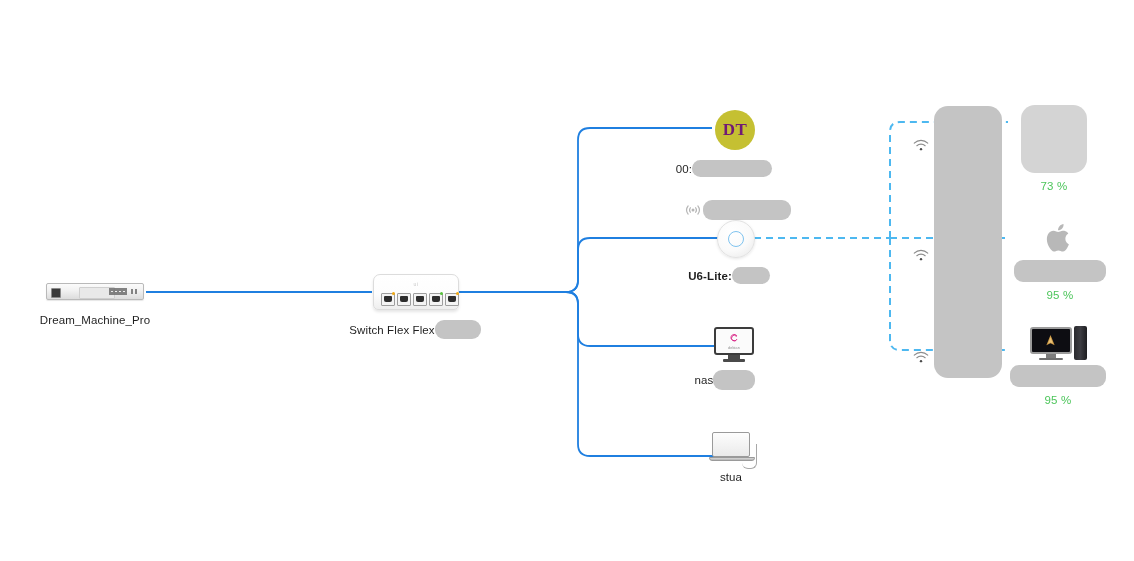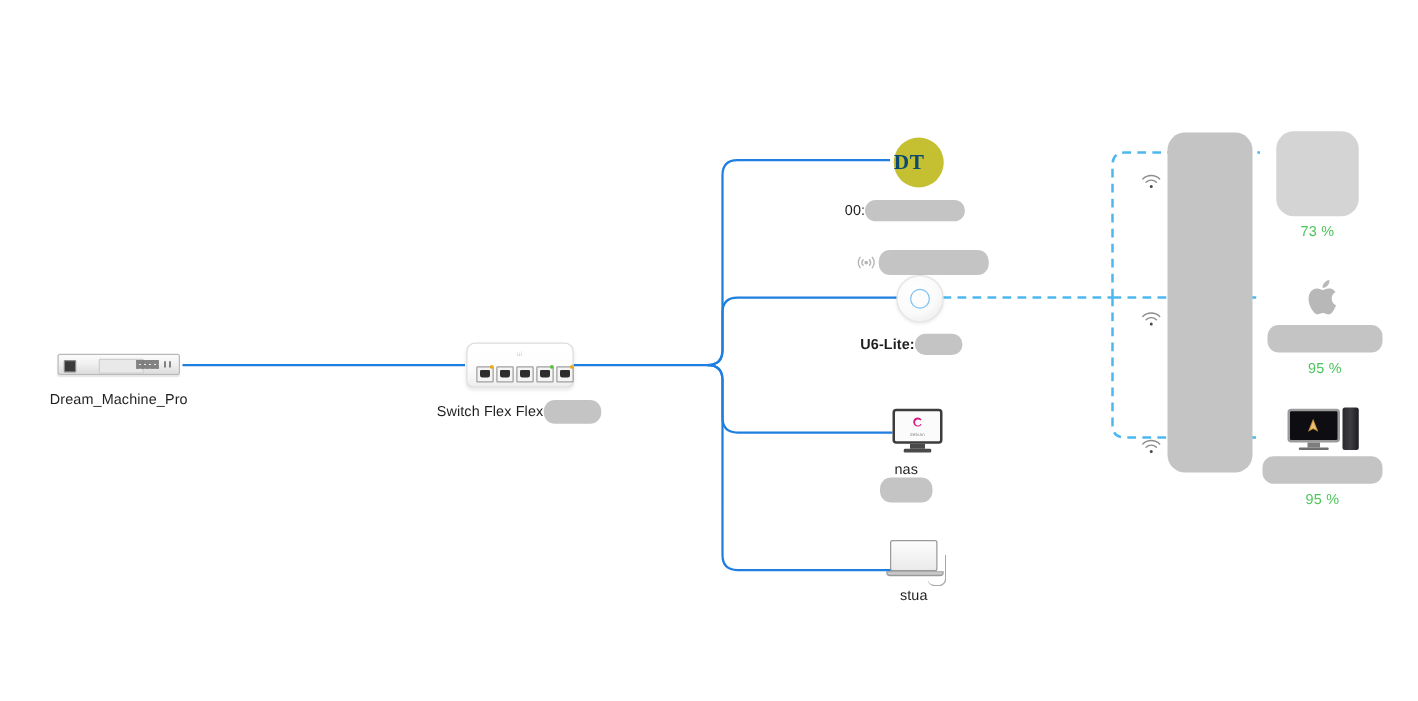--- a/index.html
+++ b/index.html
@@ -162,21 +162,22 @@
     border-radius: 50%;
   }
 
   
   .dt-badge {
     width: 40px; height: 40px;
     border-radius: 50%;
     background: #c5c032;
     display: flex;
     align-items: center;
-    color: #0c4a6e;
+    justify-content: center;
+    color: #701a75;
     font-family: "Liberation Serif", "DejaVu Serif", serif;
     font-weight: bold;
     font-size: 17px;
     letter-spacing: 0.5px;
   }
 
   
   .ap {
     width: 36px; height: 36px;
     border-radius: 50%;
@@ -405,21 +406,21 @@
     <div class="mon">
       <div class="mon-screen">
         <svg width="13" height="13" viewBox="0 0 24 24">
           <path d="M15.3 7.2a5.2 5.2 0 1 0 1.1 6.4 5.9 5.9 0 0 1-5 2.8 6 6 0 1 1 4.6-9.9 7 7 0 0 0-.7.7z" fill="none" stroke="#d6187f" stroke-width="1.5" stroke-linecap="round"></path>
         </svg>
         <div class="debian-text">debian</div>
       </div>
       <div class="mon-stand"></div>
       <div class="mon-base"></div>
     </div>
-    <div class="node-label" style="margin-top:8px; margin-left:-18px;flex-direction:column;">
+    <div class="node-label" style="margin-top:8px; margin-left:-18px;">
       <span>nas</span>
       <span class="redact redact-label" style="width:42px; height:20px;"></span>
     </div>
   </div>
 
   <div class="node" style="left:708px; top:432px; width:46px;">
     <div class="lap">
       <div class="lap-lid"></div>
       <div class="lap-base"></div>
       <div class="lap-cord"></div>

